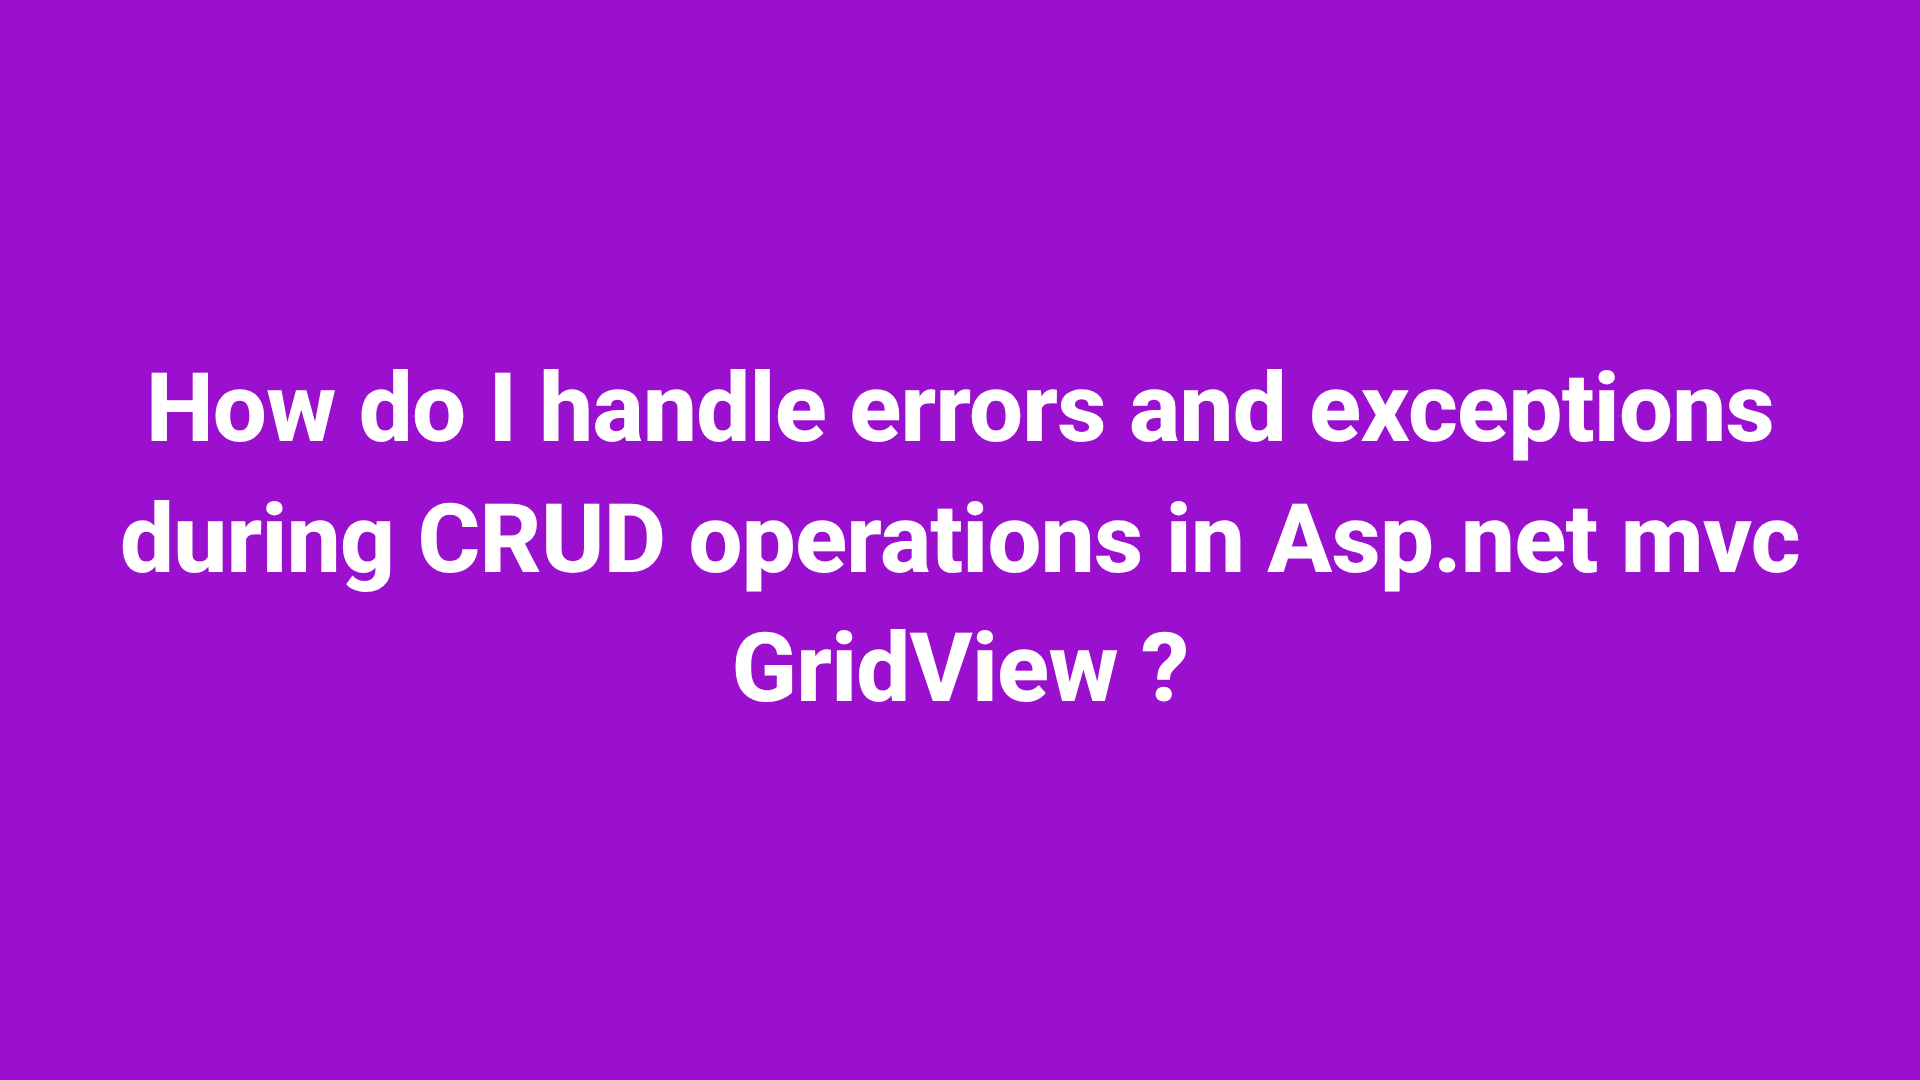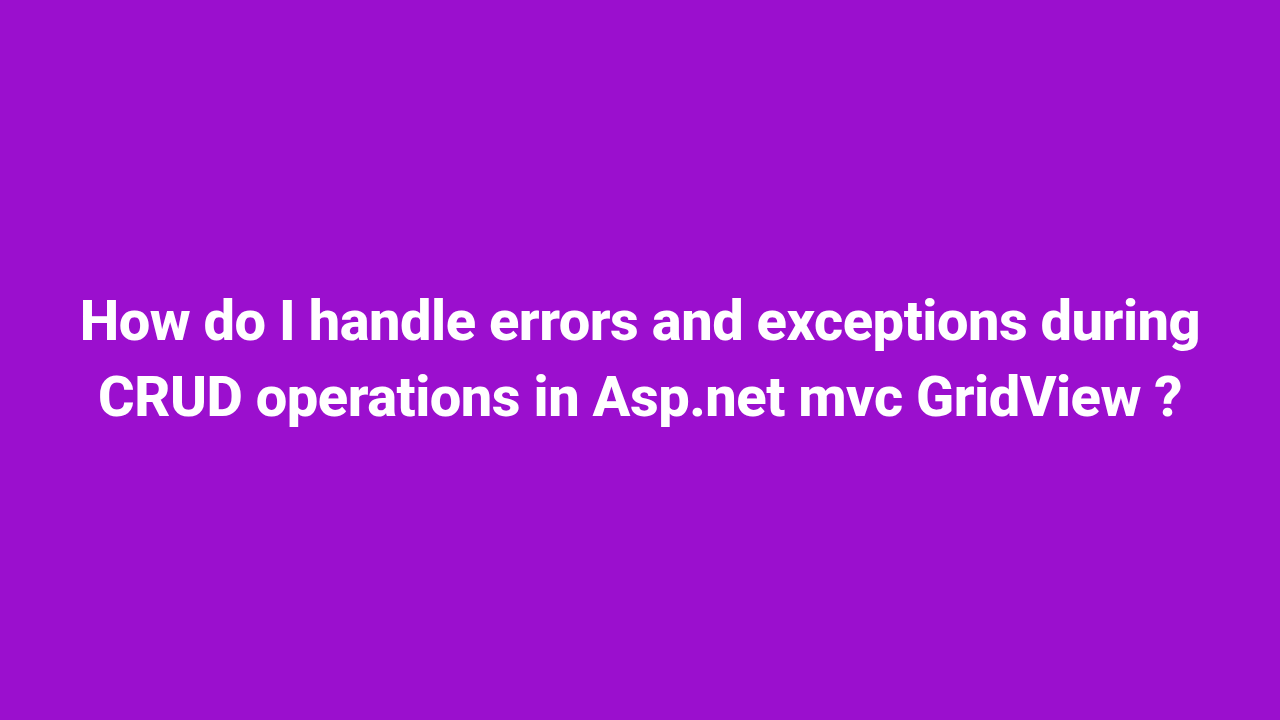--- a/index.html
+++ b/index.html
@@ -13,21 +13,21 @@
       background-color: #9b0fce;
       display: flex;
       align-items: center;
       justify-content: center;
       overflow: hidden;
     }
     .heading {
       color: #ffffff;
       font-family: -apple-system, BlinkMacSystemFont, "Segoe UI", Roboto, "Helvetica Neue", Arial, sans-serif;
       font-weight: 800;
-      font-size: 56px;
+      font-size: 64px;
       line-height: 1.35;
       text-align: center;
       padding: 0 50px;
       letter-spacing: -0.5px;
     }
   </style>
 </head>
 <body>
 
 <h1 class="heading">How do I handle errors and exceptions during CRUD operations in Asp.net mvc GridView ?</h1>

